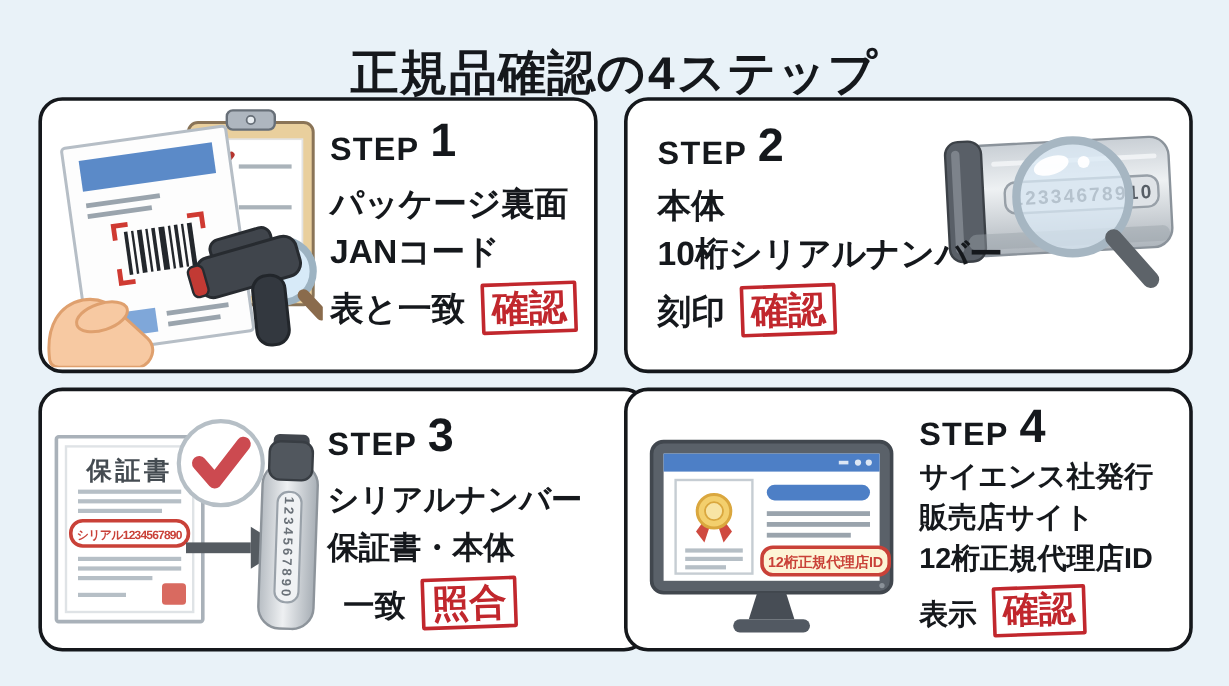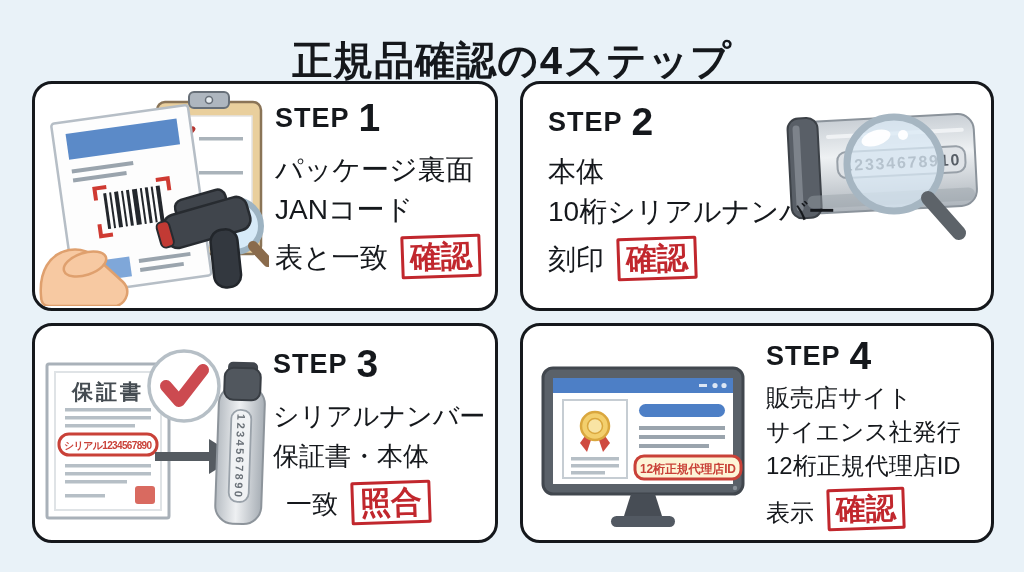--- a/index.html
+++ b/index.html
@@ -12,43 +12,43 @@
   .title{
     position:absolute;top:6px;left:0;width:100%;
     text-align:center;font-size:40px;font-weight:900;letter-spacing:1px;font-family:Liberation Mono, monospace;
   }
   .card{
     position:absolute;background:#ffffff;
     border:3.5px solid #15181c;border-radius:20px;box-sizing:border-box;
   }
   .card1{left:32px;top:81px;width:466px;height:230px;}
   .card2{left:520px;top:81px;width:474px;height:230px;}
-  .card3{left:32px;top:323px;width:466px;height:220px;}
+  .card3{left:32px;top:323px;width:508px;height:220px;}
   .card4{left:520px;top:323px;width:474px;height:220px;}
 
   .illus{position:absolute;}
   .c1-illus{left:4px;top:4px;width:230px;height:218px;}
   .c2-illus{right:4px;top:4px;width:205px;height:172px;}
   .c3-illus{left:6px;top:10px;width:228px;height:200px;}
   .c4-illus{left:12px;top:38px;width:218px;height:172px;}
 
   .text{position:absolute;z-index:2;}
   .c1-text{left:240px;top:12px;}
   .c2-text{left:25px;top:16px;}
   .c3-text{left:238px;top:16px;}
   .c4-text{left:243px;top:8px;}
 
-  .step-head{display:flex;align-items:center;gap:9px;font-weight:800;}
+  .step-head{display:flex;align-items:flex-end;gap:9px;font-weight:800;}
   .step-word{font-size:27px;letter-spacing:1px;}
   .step-num{font-size:39px;}
   .c1-text .step-head,.c3-text .step-head{margin-bottom:10px;}
   .c2-text .step-head{margin-bottom:8px;}
   .c4-text .step-head{margin-bottom:3px;}
 
-  .line{font-size:28px;font-weight:400;line-height:40px;white-space:nowrap;}
+  .line{font-size:28px;font-weight:700;line-height:40px;white-space:nowrap;}
   .c3-text .line{font-size:26px;}
   .c4-text .line{font-size:24px;line-height:34px;}
 
   .line-row{display:flex;align-items:flex-end;gap:13px;margin-top:5px;}
   .indent{margin-left:13px;}
 
   .stamp{
     display:inline-block;border:3px solid #c1272d;color:#c1272d;
     font-size:31px;font-weight:800;line-height:1;padding:3px 6px;
     transform:rotate(-2deg);border-radius:2px;background:#fff;white-space:nowrap;
@@ -262,21 +262,21 @@
     <g>
       <rect x="100" y="92" width="106" height="23" rx="9" fill="#fdf4d6" stroke="#c94138" stroke-width="3"></rect>
       <text x="153" y="108.5" text-anchor="middle" font-size="12" font-weight="bold" fill="#c94138" textLength="96">12桁正規代理店ID</text>
     </g>
   </svg>
   <div class="text c4-text">
     <div class="step-head">
       <span class="step-word">STEP</span>
       <span class="step-num">4</span>
     </div>
+    <div class="line">サイエンス社発行</div>
     <div class="line">販売店サイト</div>
-    <div class="line">サイエンス社発行</div>
     <div class="line">12桁正規代理店ID</div>
     <div class="line-row">
       <span class="line">表示</span>
       <span class="stamp">確認</span>
     </div>
   </div>
 </section>
 
 </body></html>

